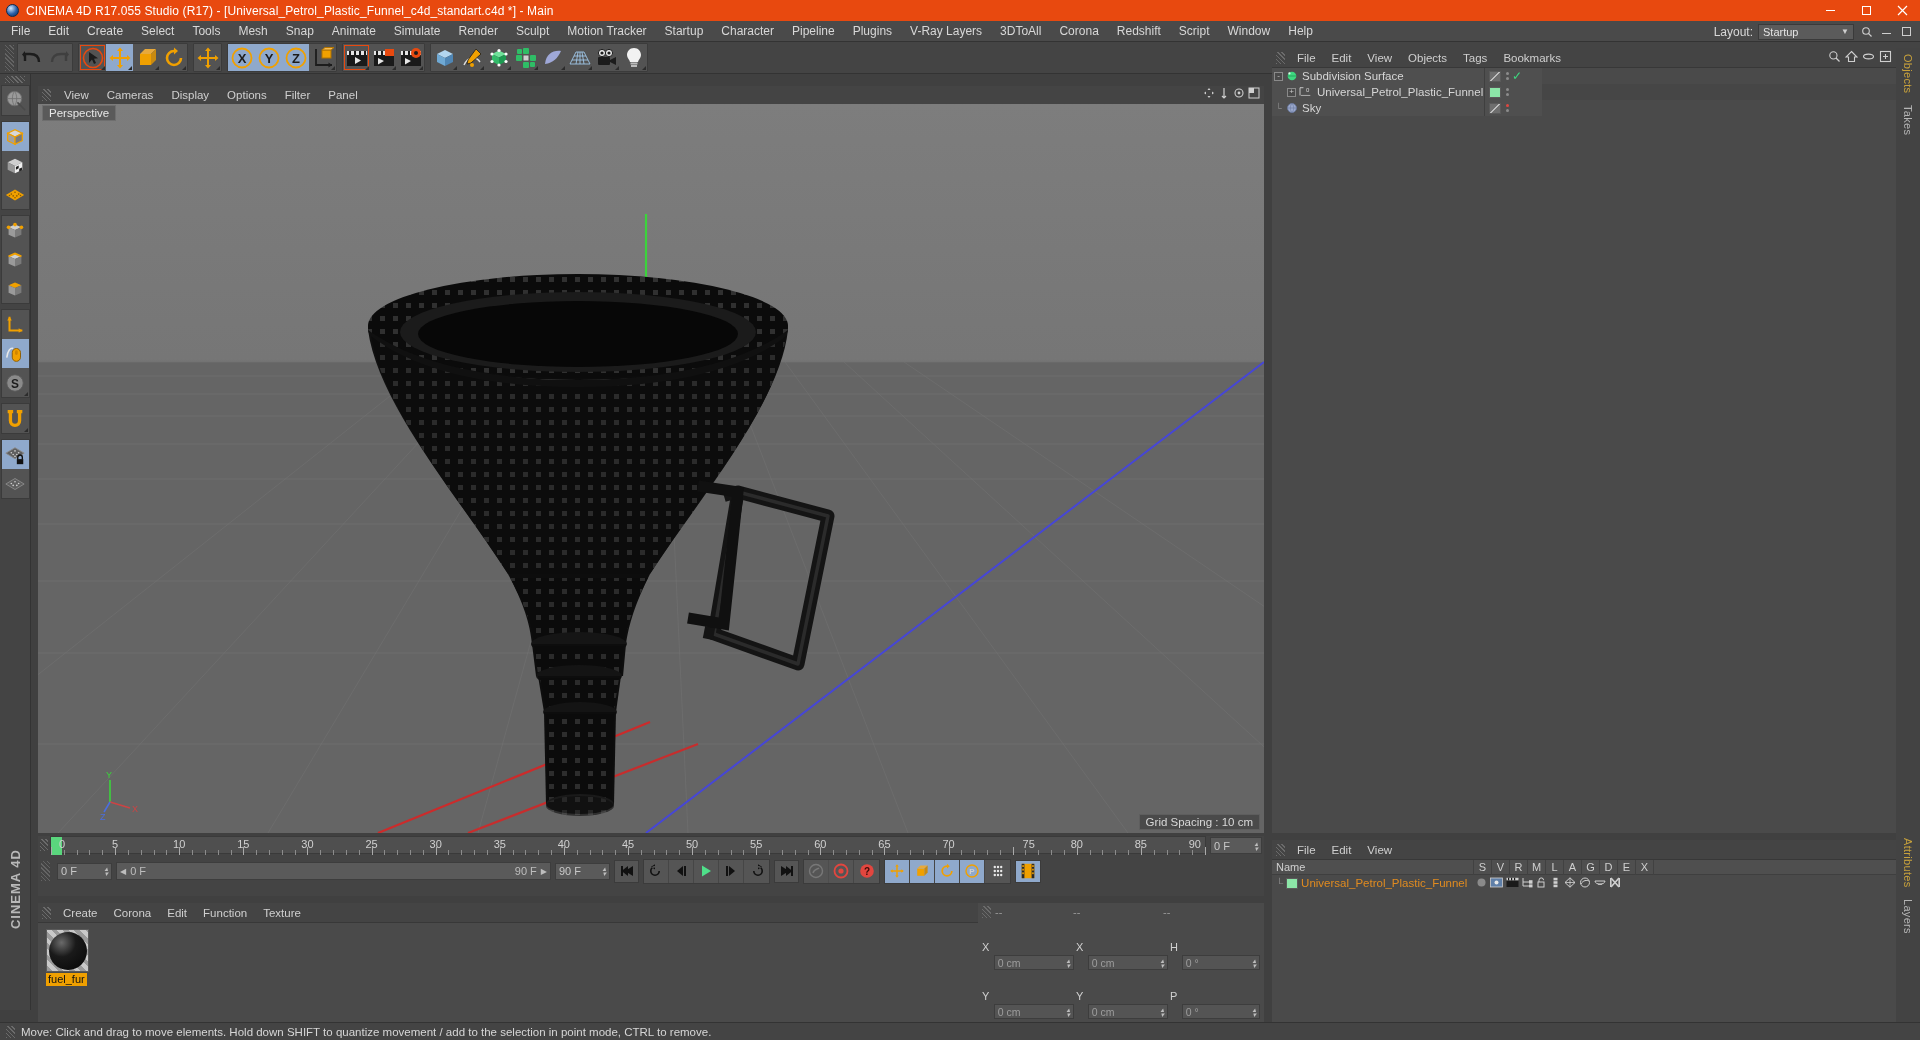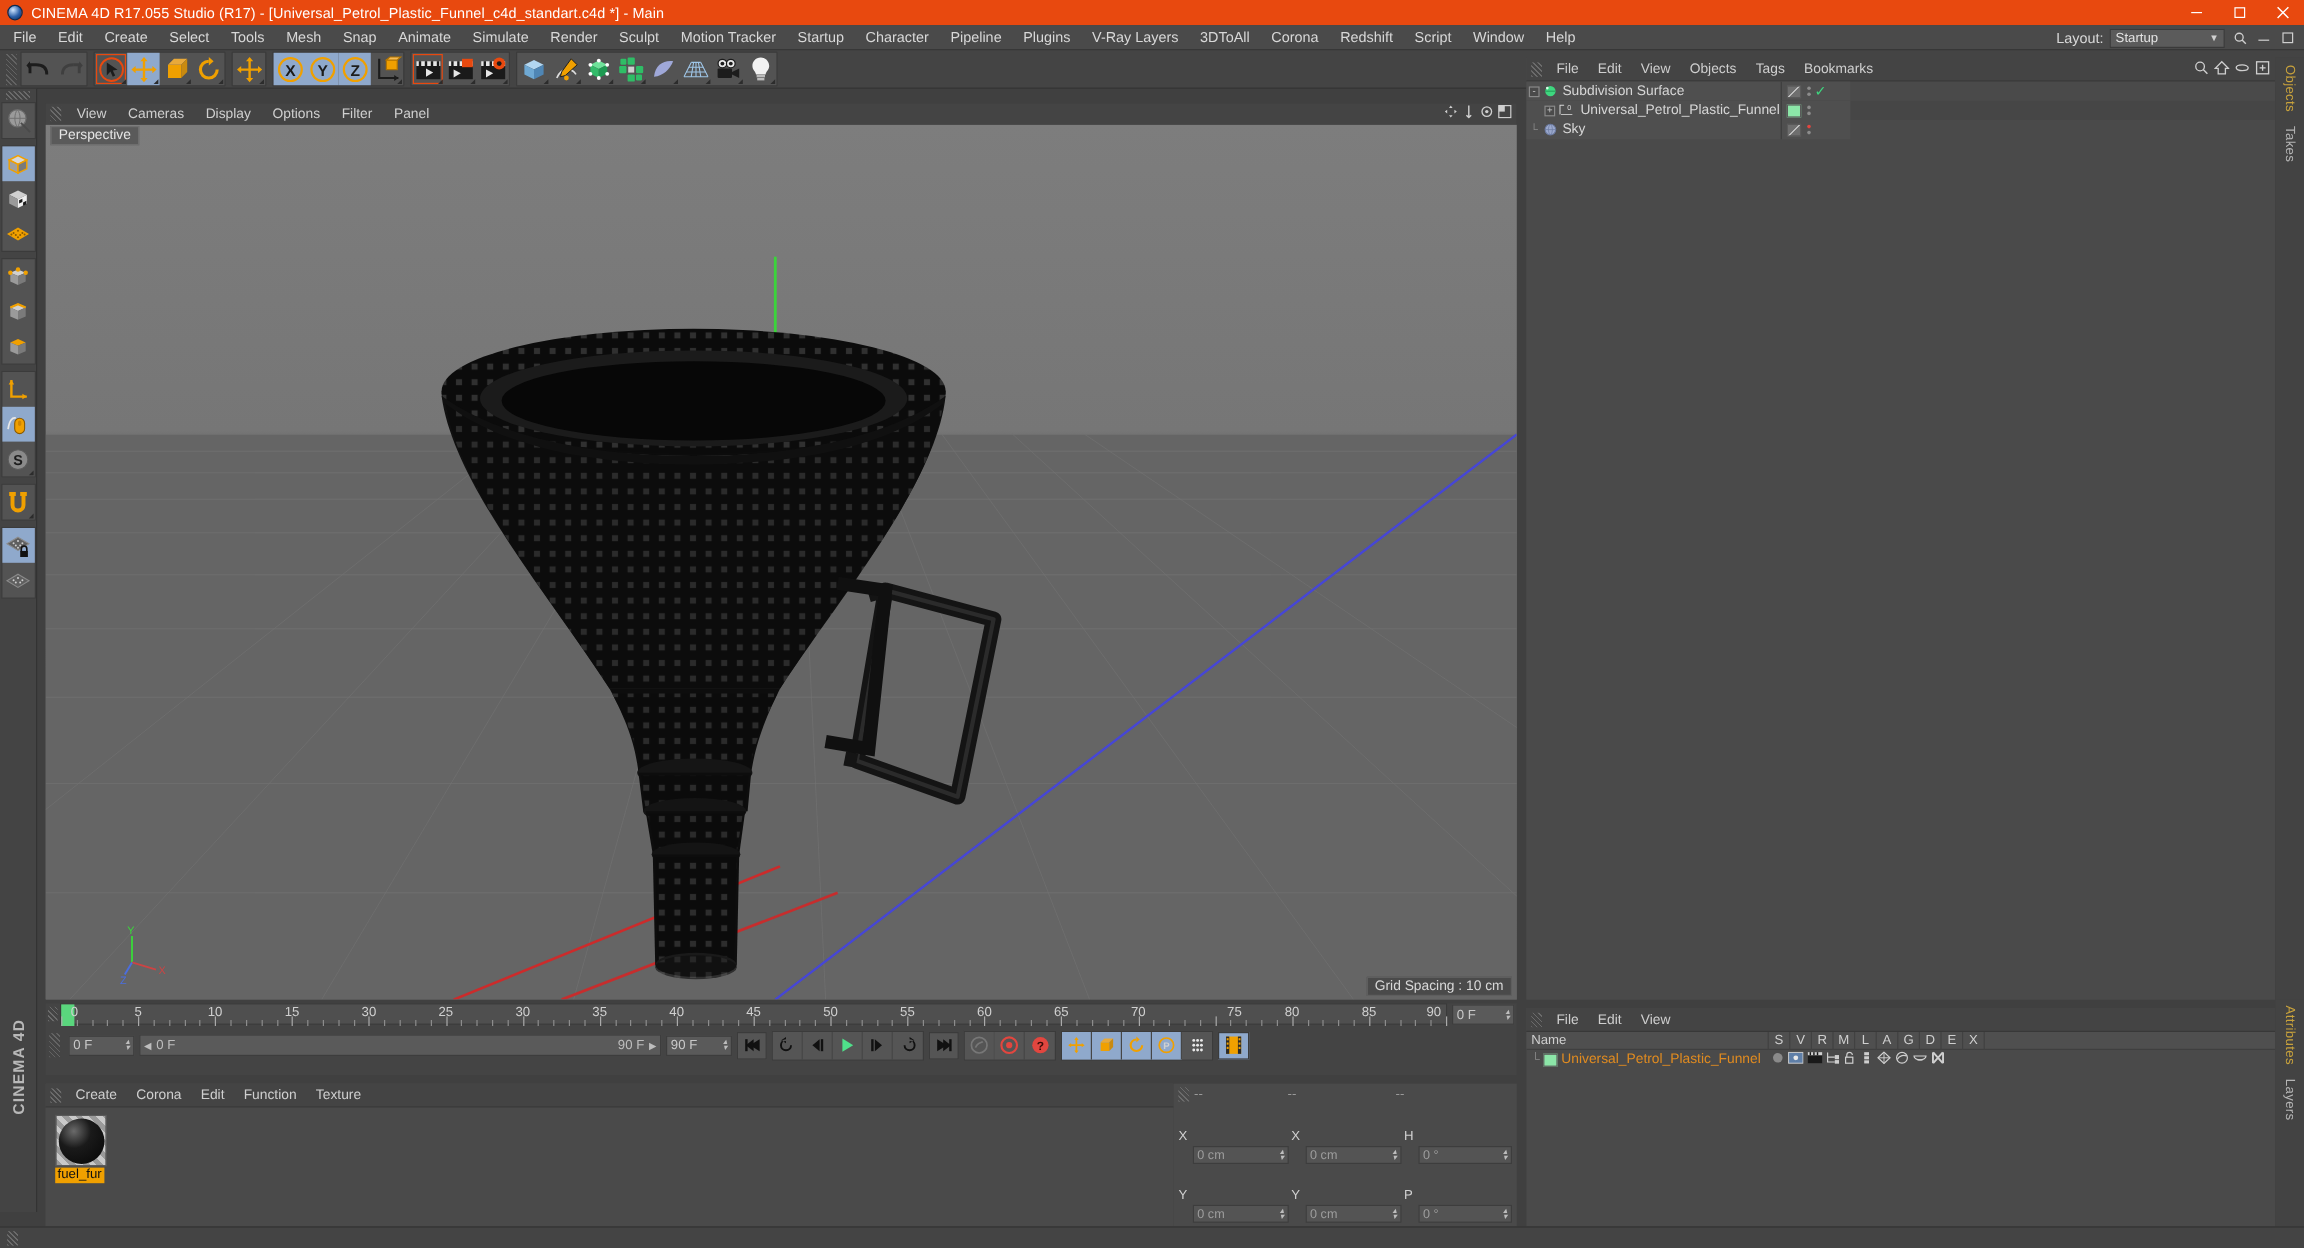--- a/index.html
+++ b/index.html
@@ -1423,15 +1423,16 @@
     <div class="vtab grey">Layers</div>
   </div>
 
   <div class="omvert-right">
     <div class="vtab">Objects</div>
     <div class="vtab grey">Takes</div>
   </div>
 
   <div class="statusbar">
     <div class="grip2"></div>
+    <div class="txt">Move: Click and drag to move elements. Hold down SHIFT to quantize movement / add to the selection in point mode, CTRL to remove.</div>
   </div>
 
 </div>
 
 </body></html>

